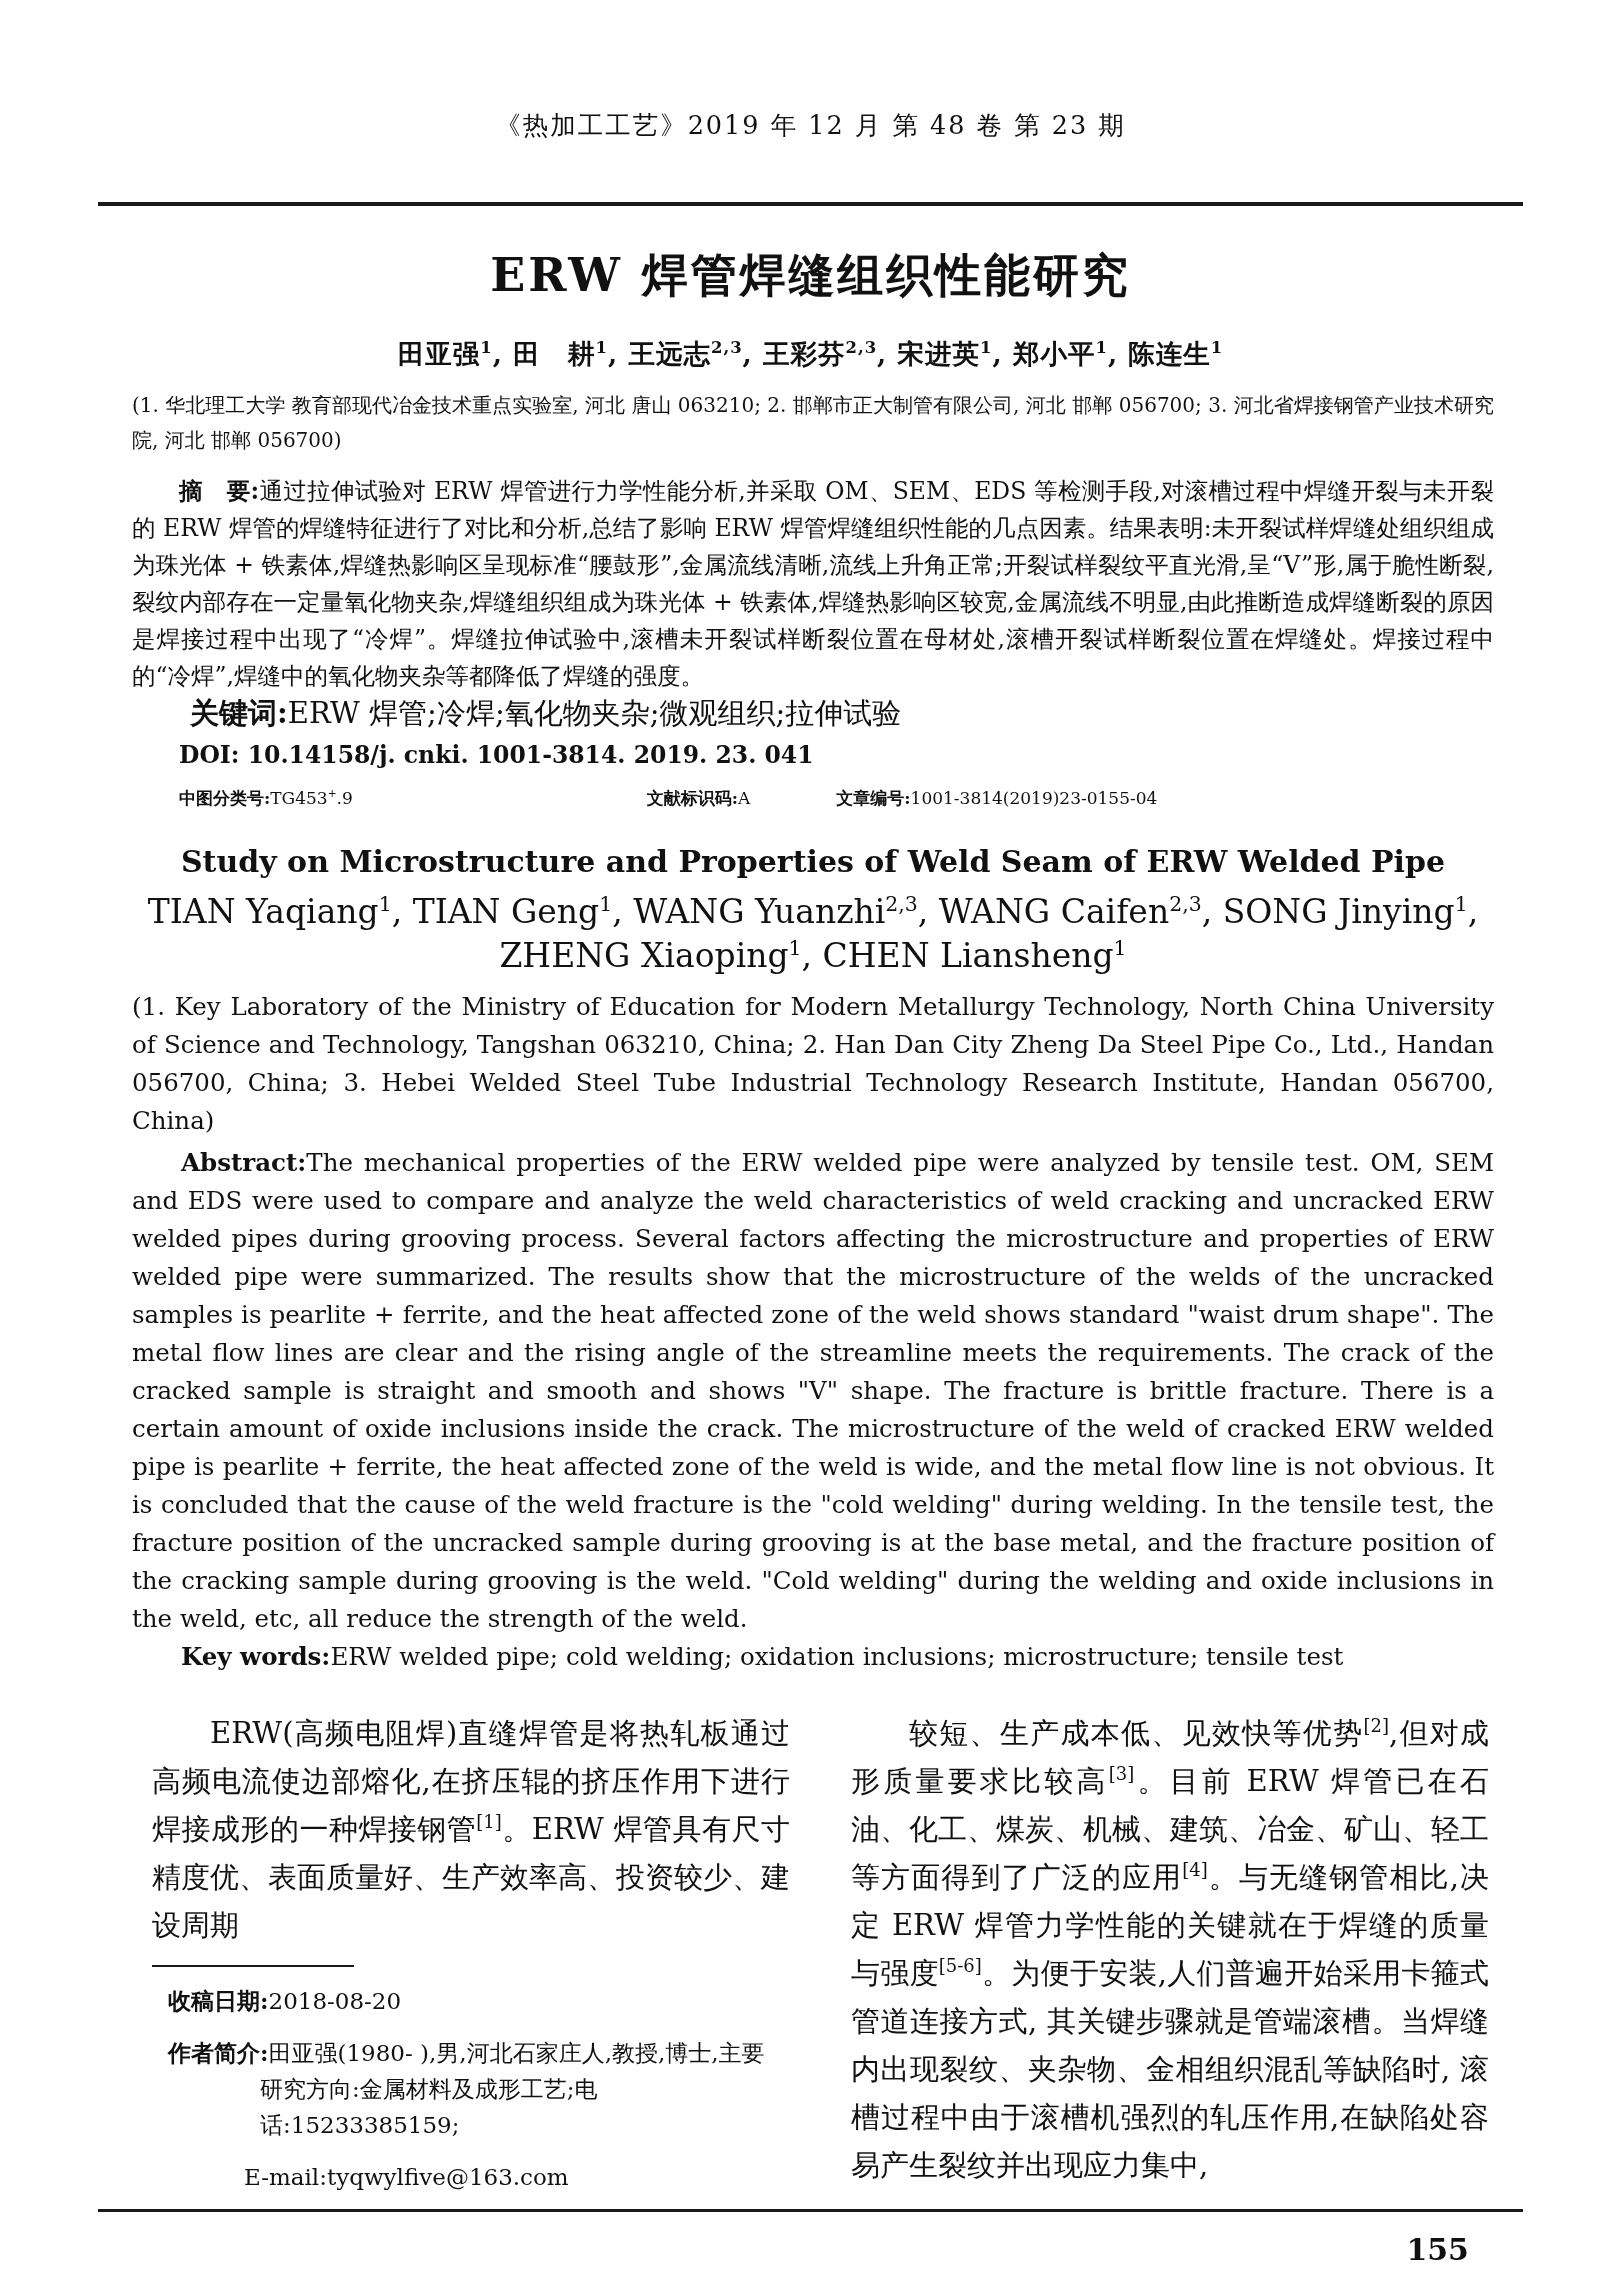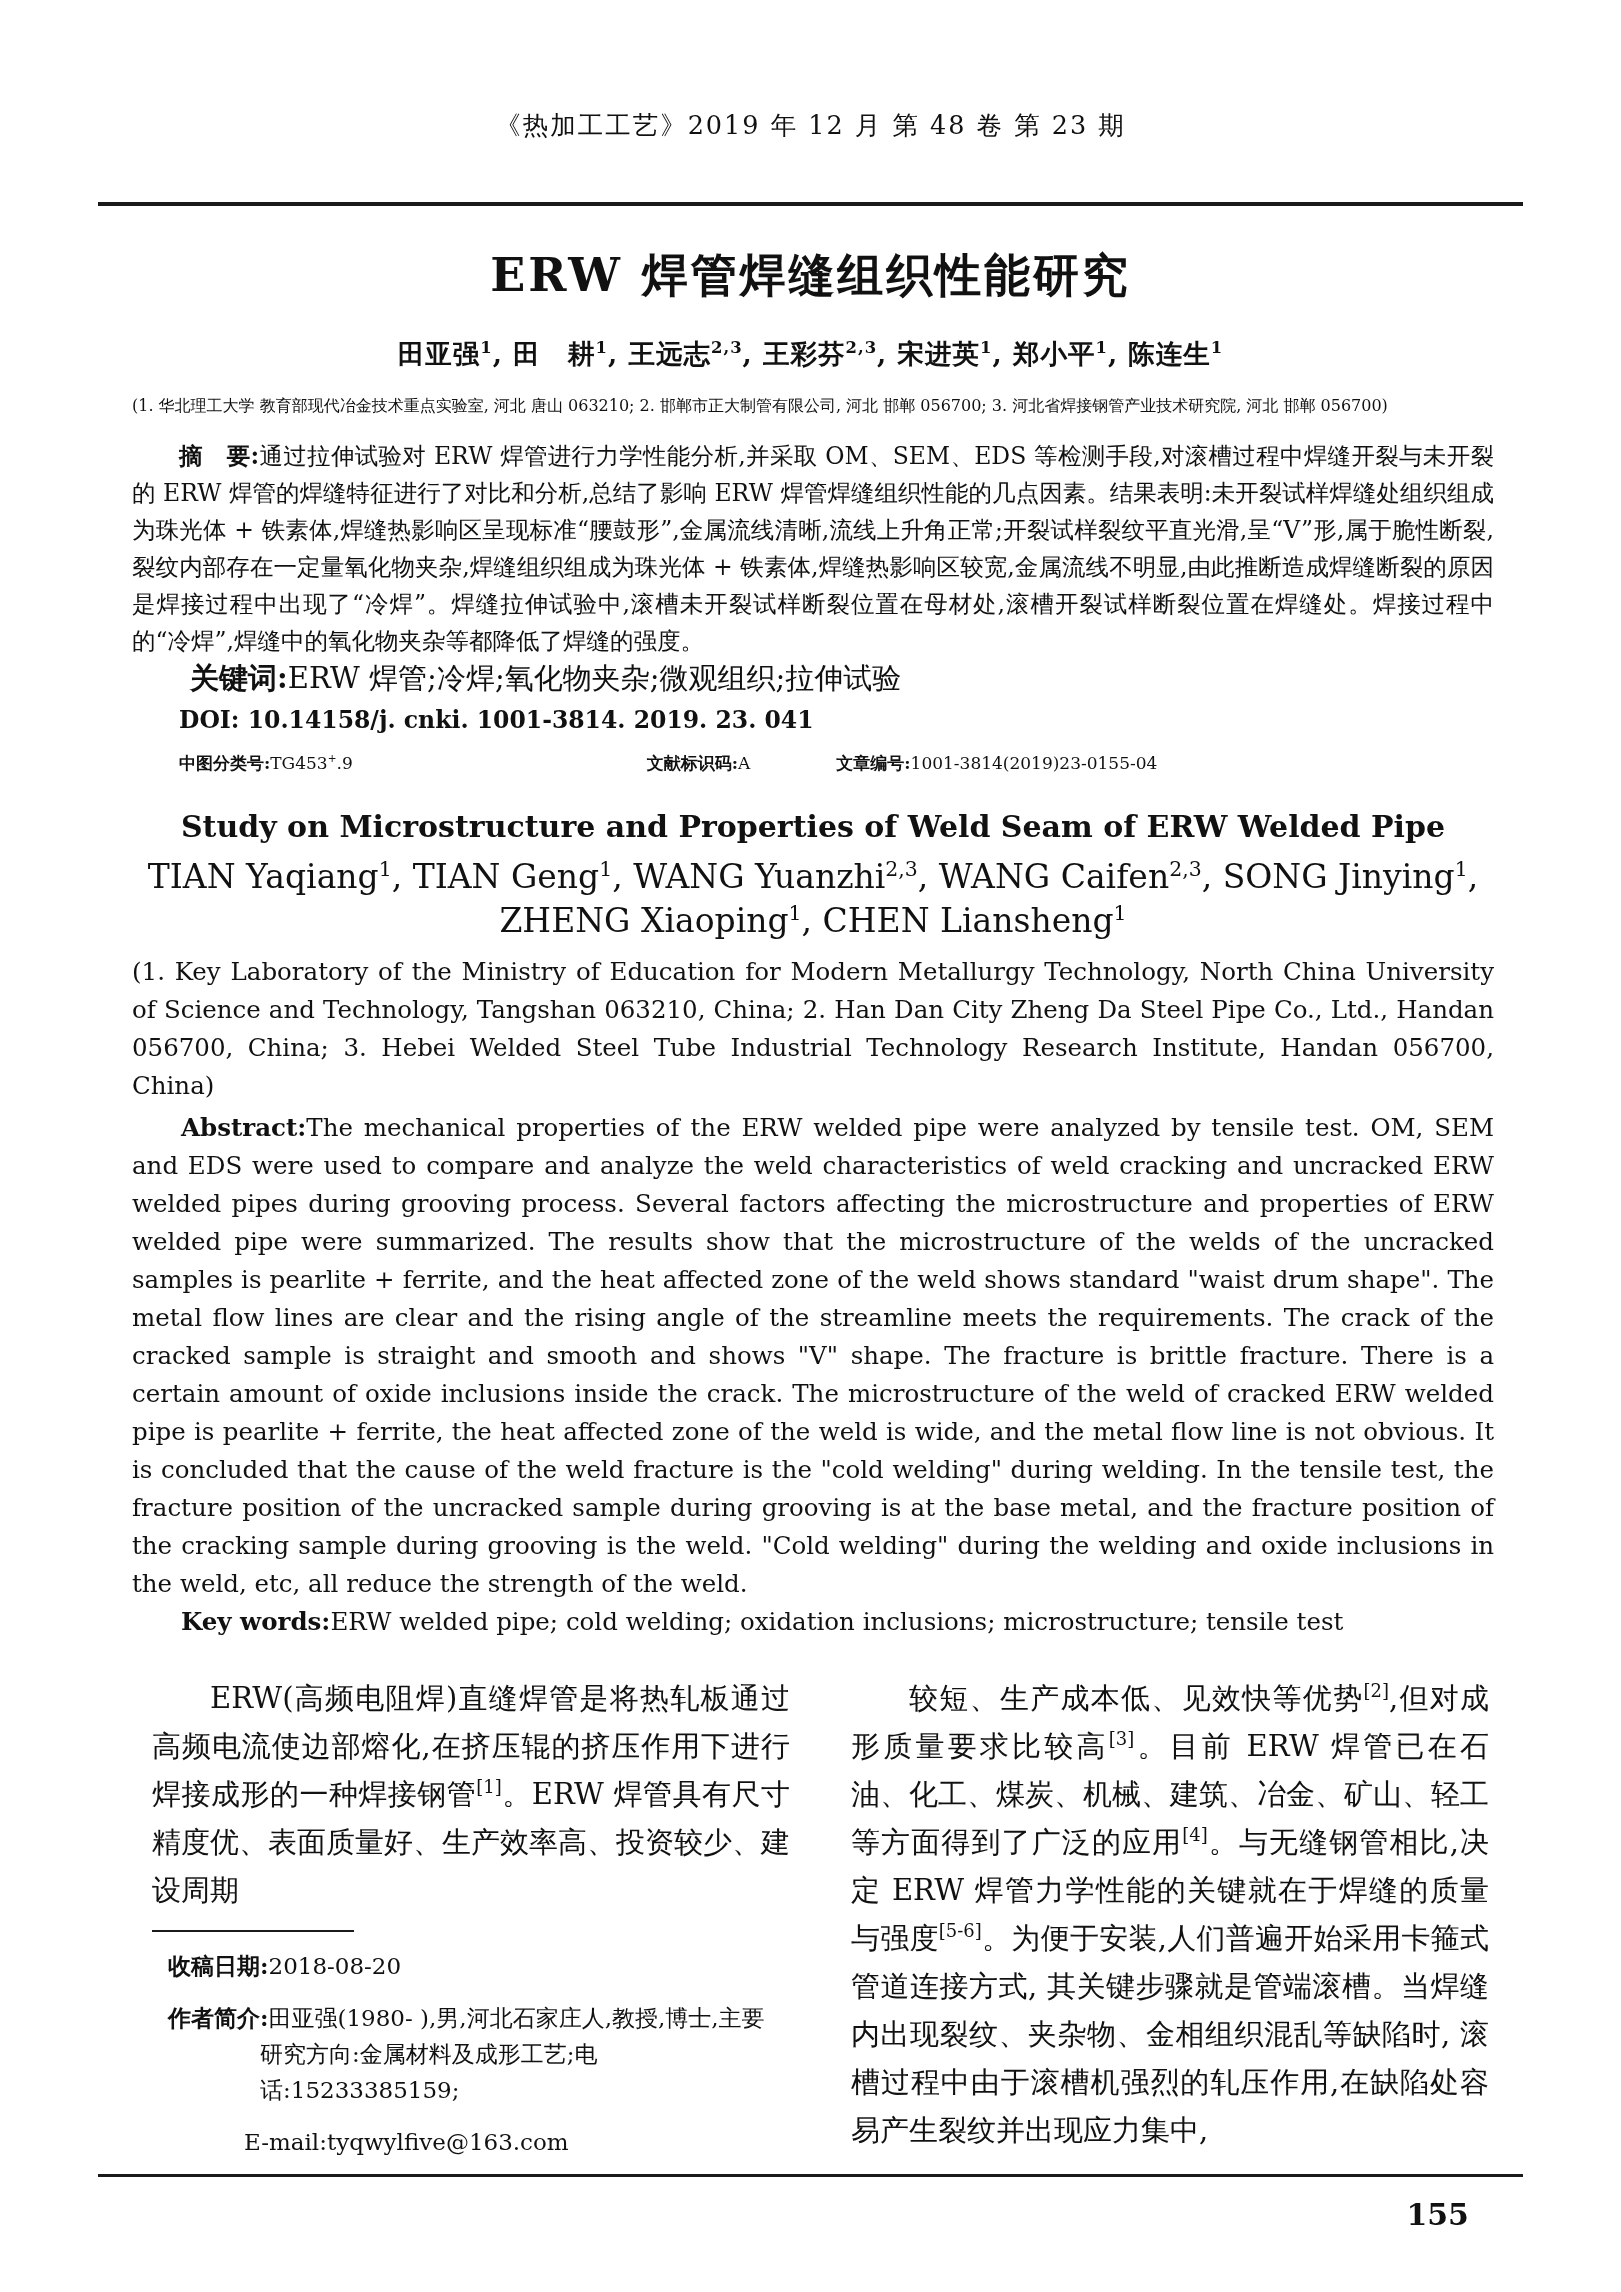--- a/index.html
+++ b/index.html
@@ -29,21 +29,21 @@
   }
   .authors-zh{
     margin-top:29px;
     text-align:center;
     font-size:26.5px;
     font-weight:600;
     letter-spacing:1px;
   }
   .affiliation-zh{
     margin:15.7px 29px 0 34px;
-    font-size:16px;
+    font-size:20px;
     line-height:35px;
     text-align:justify;
   }
   .mid{margin-left:34px;margin-right:29px;}
   .abstract-zh{
     margin-top:15.7px;
     font-size:23.5px;
     line-height:37px;
     text-align:justify;
     text-indent:2em;

